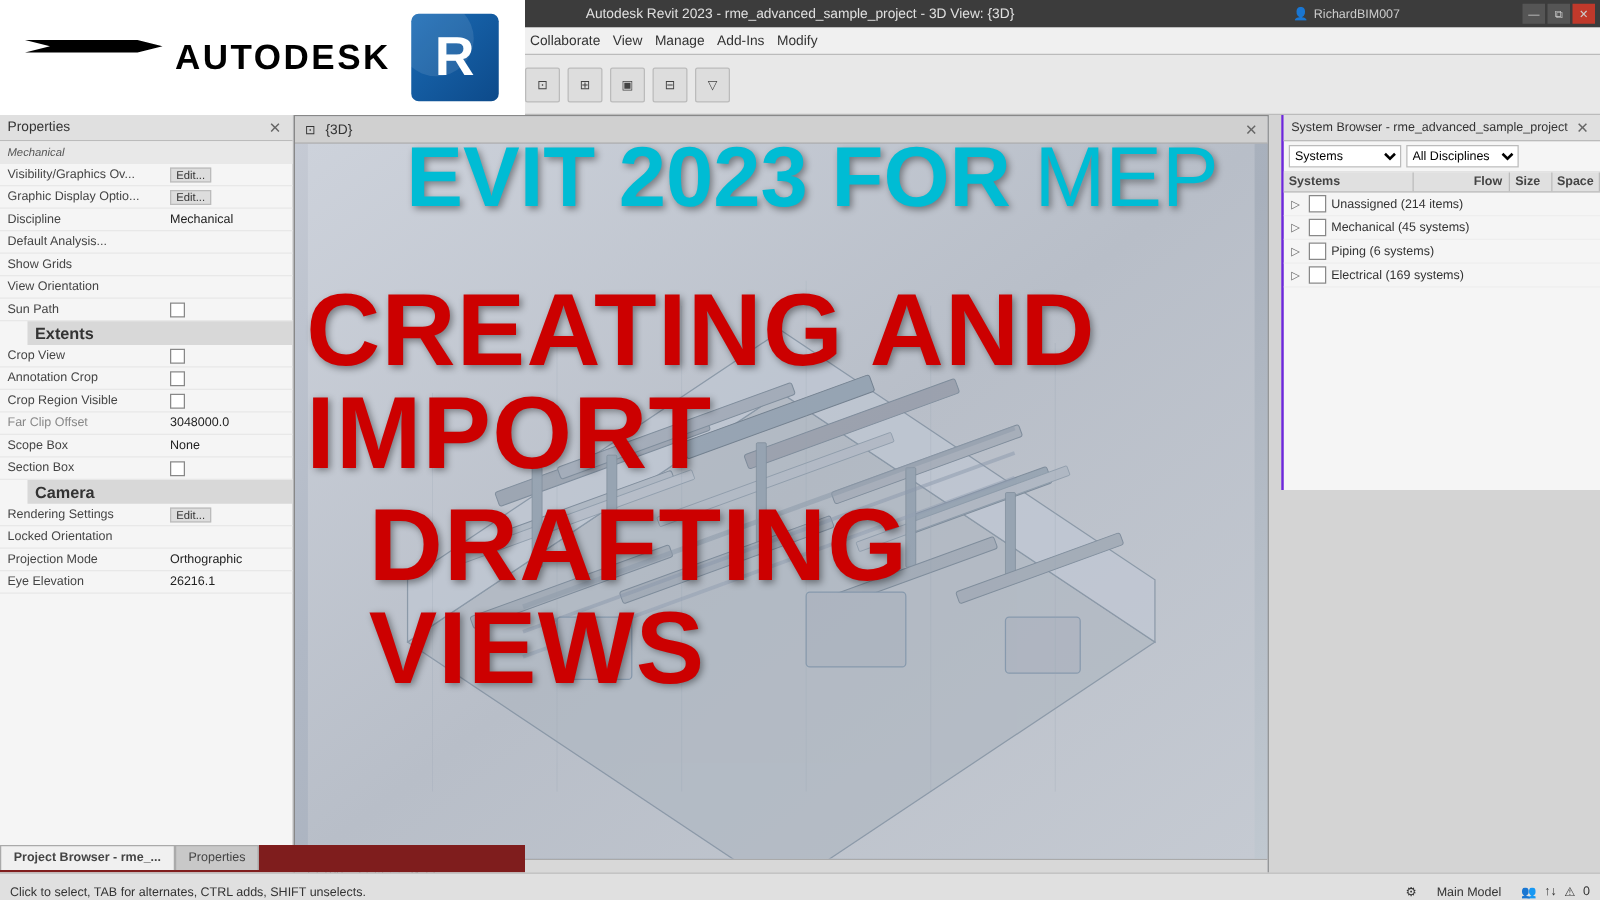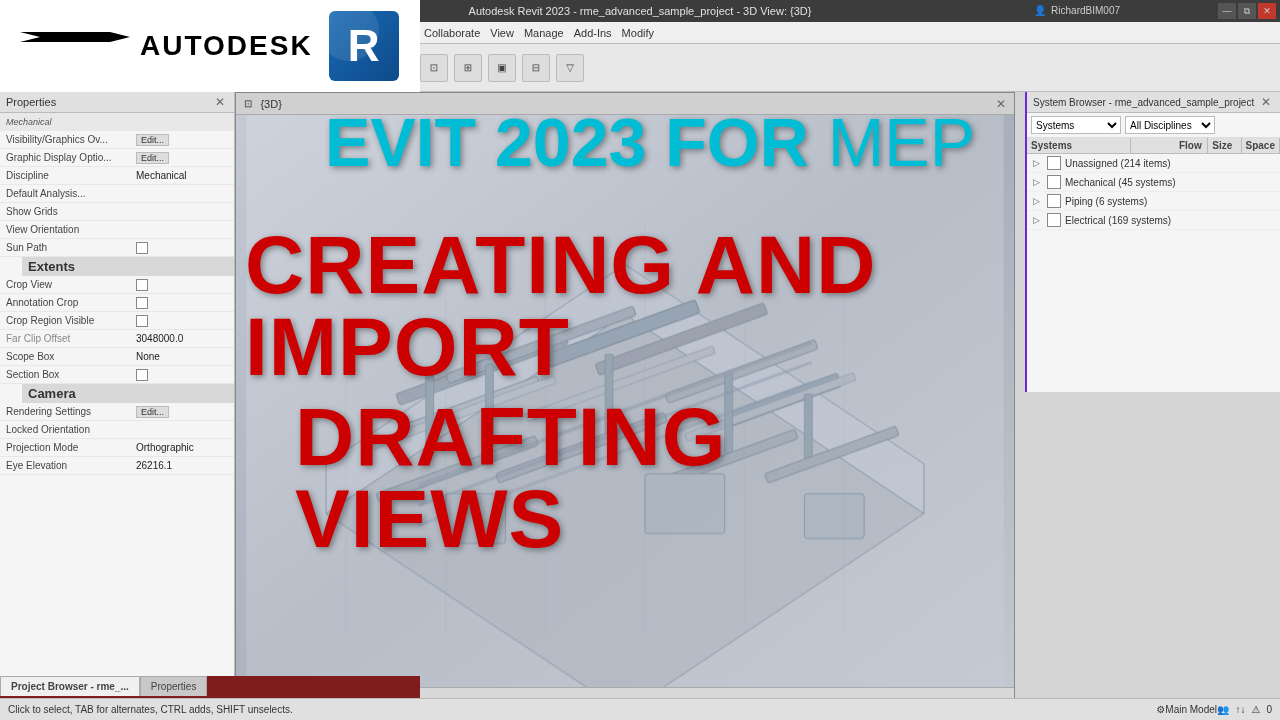--- a/index.html
+++ b/index.html
@@ -281,24 +281,25 @@
 
     
     .status-bar {
       position: absolute;
       bottom: 0; left: 0;
       width: 1280px;
       height: 22px;
       background: #e0e0e0;
       border-top: 1px solid #bbb;
       display: flex;
-      align-items: center;
+      align-items: flex-end;
       padding: 0 8px;
       font-size: 10px;
       color: #333;
+      gap: 16px;
     }
 
     
     .bottom-tabs {
       position: absolute;
       bottom: 22px; left: 0;
       width: 420px;
       height: 22px;
       background: #7f1d1d;
       display: flex;

